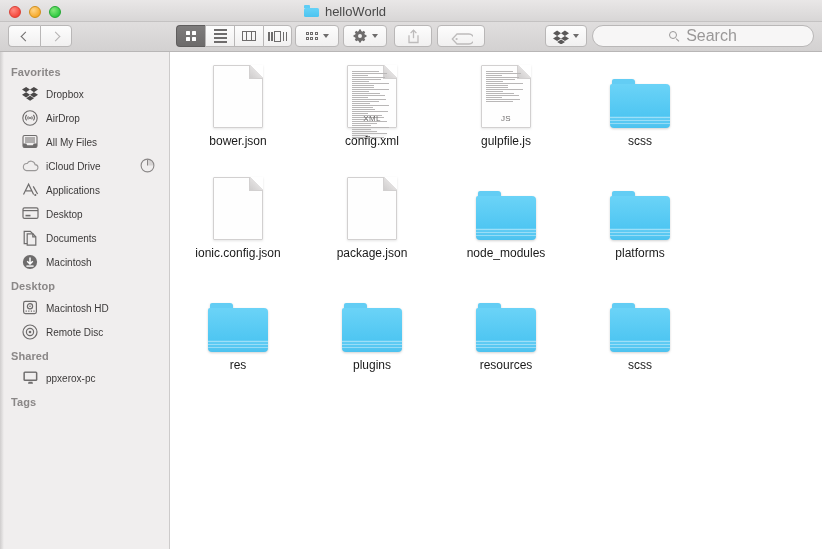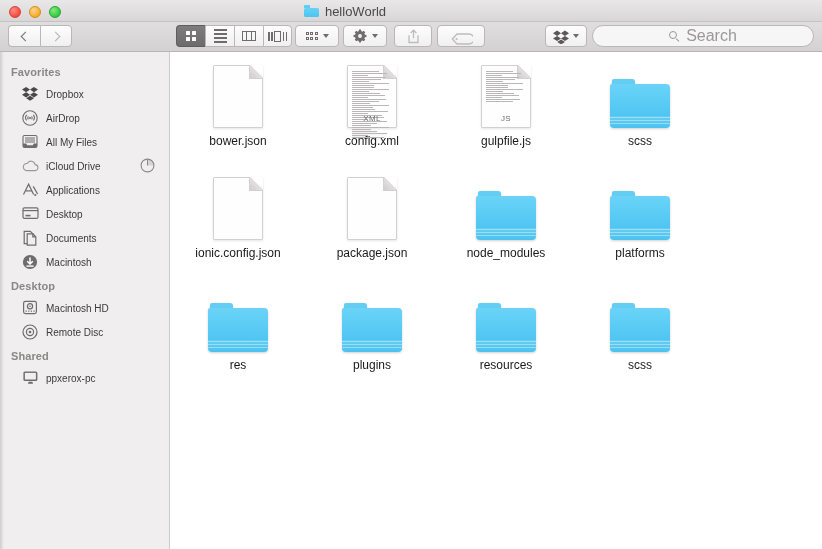--- a/index.html
+++ b/index.html
@@ -457,20 +457,21 @@
       <span class="sb-icon">
         <svg width="17" height="15" viewBox="0 0 17 15">
           <rect x="1.4" y="1.4" width="14" height="9.6" rx="1.5" fill="#6e6c6c"></rect>
           <rect x="2.9" y="2.9" width="11" height="6.6" fill="#f0eeee"></rect>
           <path d="M6.6 11.8h3.8l.6 2H6z" fill="#6e6c6c"></path>
         </svg>
       </span>
       <span class="sb-label">ppxerox-pc</span>
     </div>
 
+    <div class="sb-header">Tags</div>
   </div>
   <div class="sb-left-edge"></div>
 
   <div class="content">
     <div class="grid" id="file-grid">
         <div class="cell">
           <div class="cell-icon">
             <div class="doc">
               <span class="fold-cut"></span>
               <span class="fold"></span>

